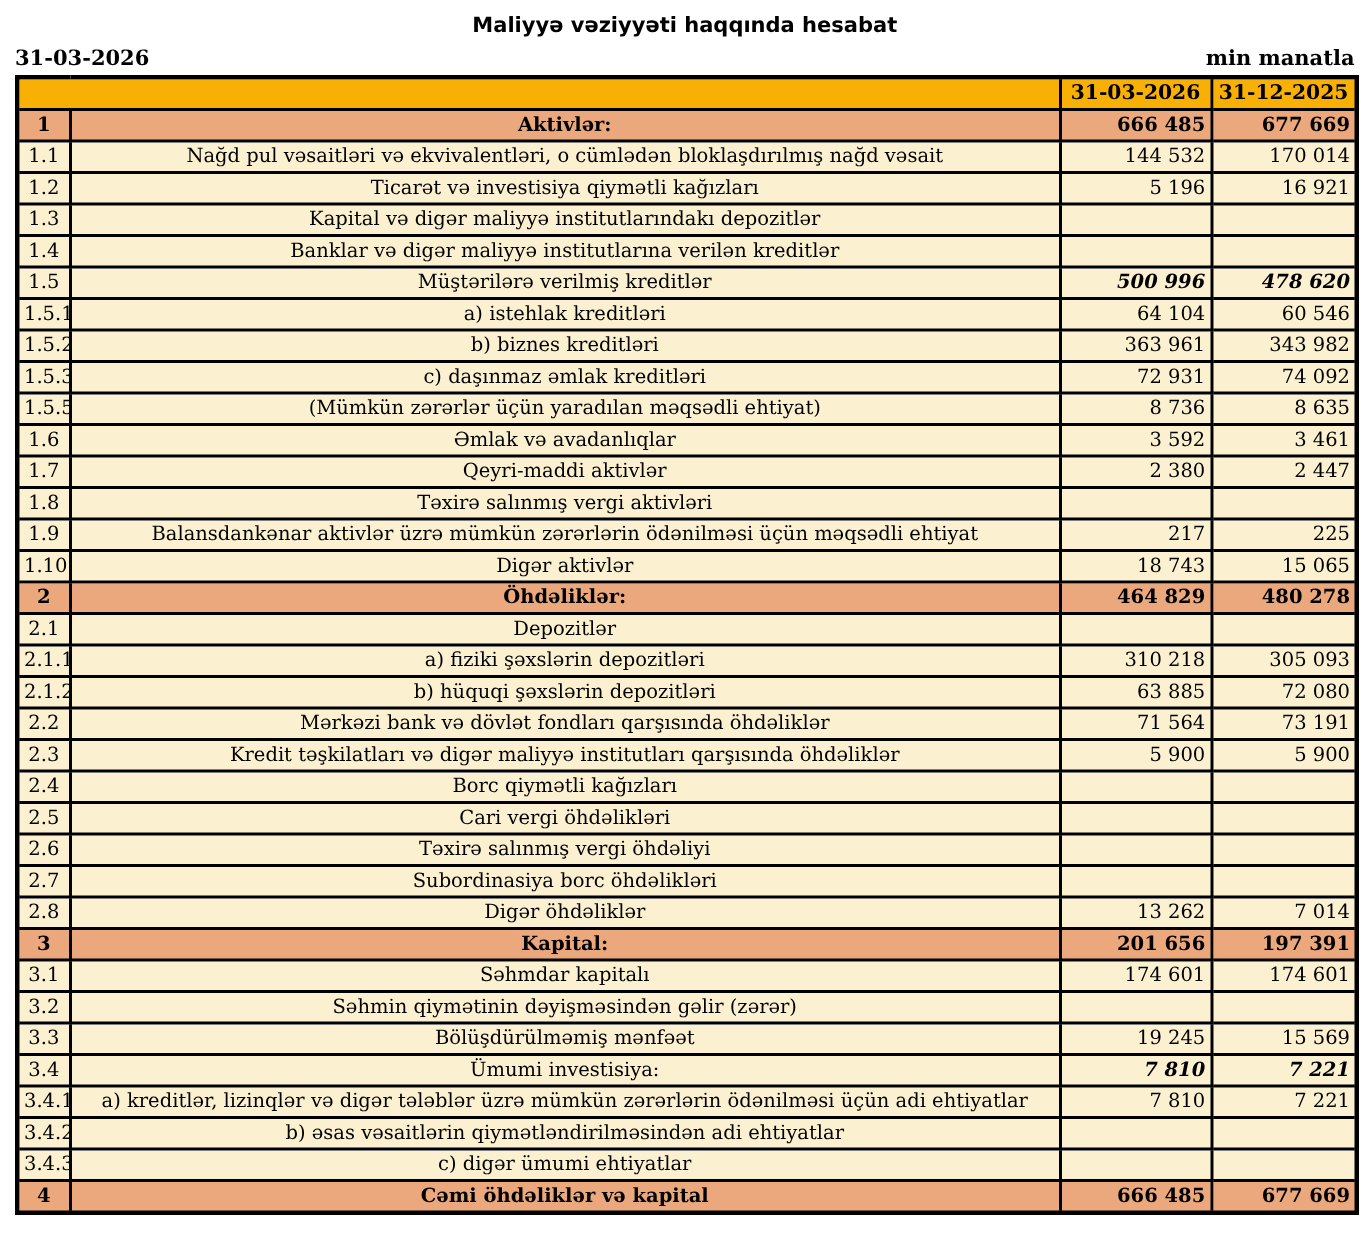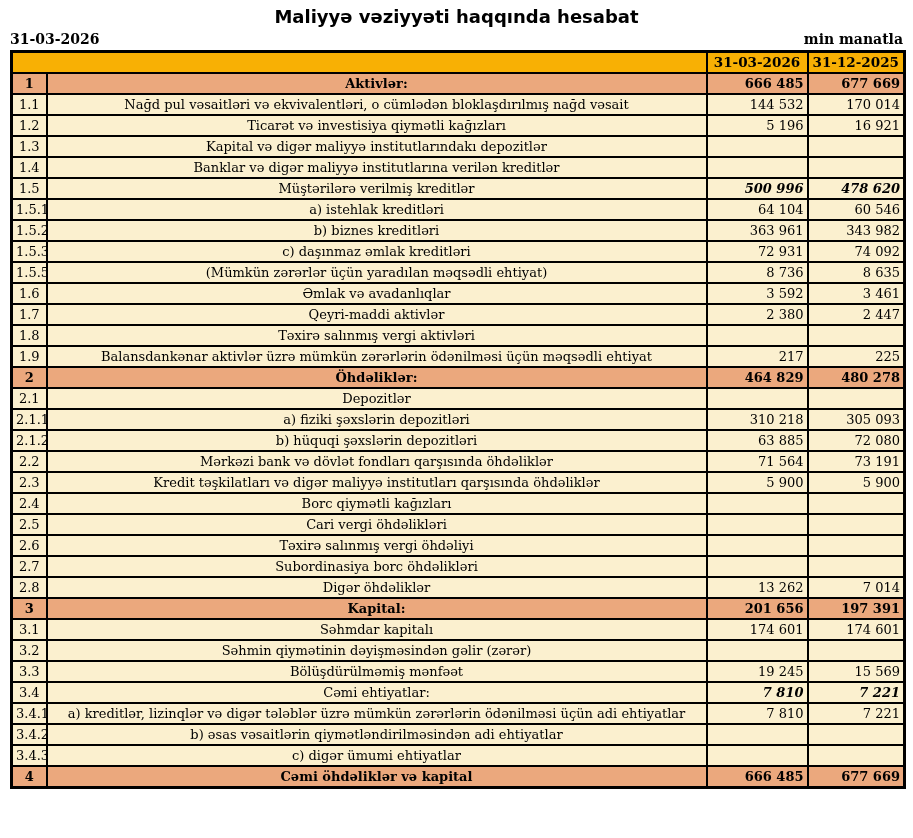--- a/index.html
+++ b/index.html
@@ -10,21 +10,21 @@
     background: #ffffff;
     font-family: "DejaVu Serif", "Liberation Serif", serif;
     color: #000;
     overflow: hidden;
   }
   .title {
     text-align: center;
     padding-top: 9px;
     font-family: "DejaVu Sans", "Liberation Sans", sans-serif;
     font-weight: bold;
-    font-size: 18px;
+    font-size: 14px;
     line-height: 16px;
   }
   .meta-row {
     display: flex;
     justify-content: space-between;
     align-items: flex-end;
     padding: 7px 10px 3px 10px;
     font-weight: bold;
     font-size: 14px;
     line-height: 15px;
@@ -159,20 +159,26 @@
           <td class="label">Təxirə salınmış vergi aktivləri</td>
           <td class="val"></td>
           <td class="val"></td>
         </tr>
         <tr>
           <td class="num">1.9</td>
           <td class="label">Balansdankənar aktivlər üzrə mümkün zərərlərin ödənilməsi üçün məqsədli ehtiyat</td>
           <td class="val">217</td>
           <td class="val">225</td>
         </tr>
+        <tr>
+          <td class="num">1.10</td>
+          <td class="label">Digər aktivlər</td>
+          <td class="val">18 743</td>
+          <td class="val">15 065</td>
+        </tr>
         <tr class="section">
           <td class="num">2</td>
           <td class="label">Öhdəliklər:</td>
           <td class="val">464 829</td>
           <td class="val">480 278</td>
         </tr>
         <tr>
           <td class="num">2.1</td>
           <td class="label">Depozitlər</td>
           <td class="val"></td>
@@ -251,21 +257,21 @@
           <td class="val"></td>
         </tr>
         <tr>
           <td class="num">3.3</td>
           <td class="label">Bölüşdürülməmiş mənfəət</td>
           <td class="val">19 245</td>
           <td class="val">15 569</td>
         </tr>
         <tr class="boldvals">
           <td class="num">3.4</td>
-          <td class="label">Cəmi ehtiyatlar:</td>
+          <td class="label">Ümumi investisiya:</td>
           <td class="val">7 810</td>
           <td class="val">7 221</td>
         </tr>
         <tr>
           <td class="num">3.4.1</td>
           <td class="label">a) kreditlər, lizinqlər və digər tələblər üzrə mümkün zərərlərin ödənilməsi üçün adi ehtiyatlar</td>
           <td class="val">7 810</td>
           <td class="val">7 221</td>
         </tr>
         <tr>

